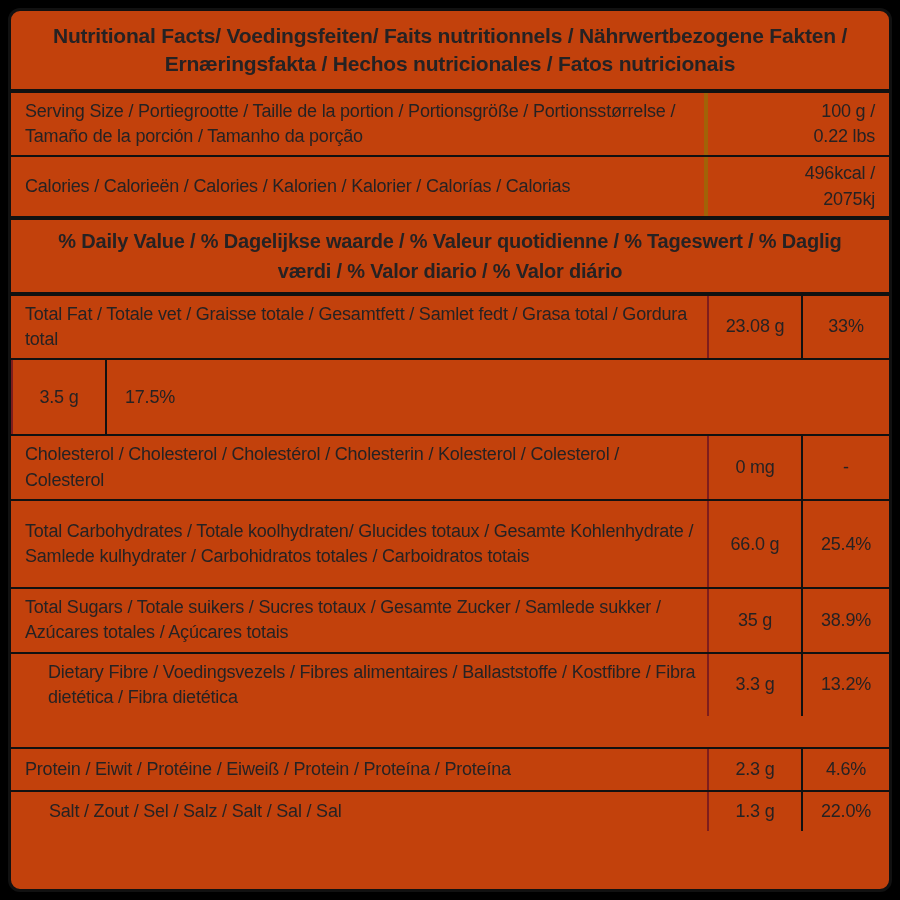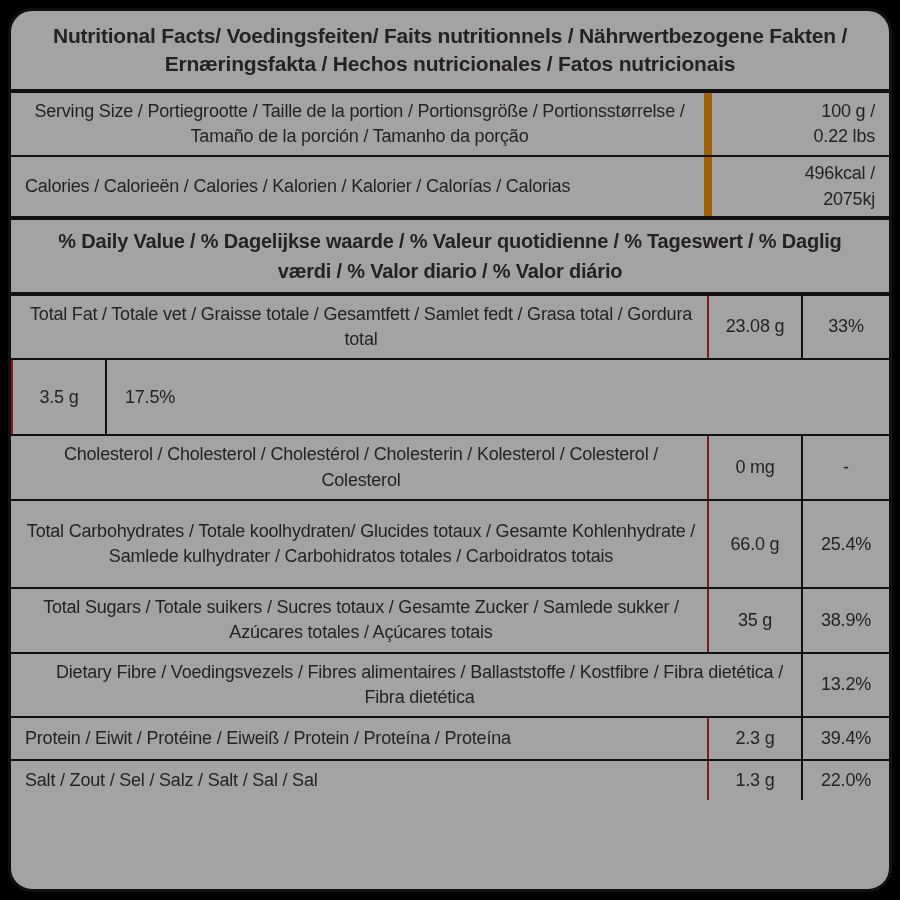--- a/index.html
+++ b/index.html
@@ -11,23 +11,23 @@
     overflow: hidden;
     font-family: "Liberation Sans", sans-serif;
   }
   .panel {
     box-sizing: border-box;
     position: absolute;
     left: 8px;
     top: 8px;
     width: 884px;
     height: 884px;
-    background: #a3a3a3;
+    background: #c2410c;
     border: 3px solid #111111;
-    border-radius: 24px;
+    border-radius: 12px;
     overflow: hidden;
     display: flex;
     flex-direction: column;
     color: #262223;
     letter-spacing: -0.2px;
   }
   .sec {
     box-sizing: border-box;
     display: flex;
     align-items: center;
@@ -63,25 +63,25 @@
     box-sizing: border-box;
     display: flex;
     align-items: center;
     font-size: 18px;
     line-height: 1.4;
   }
   .cell.label {
     flex: 1 1 auto;
     padding: 6px 10px 6px 14px;
     justify-content: flex-start;
-    text-align: center;
+    text-align: left;
   }
   .cell.value {
     flex: 0 0 185px;
-    border-left: 8px solid #a16207;
+    border-left: 4px solid #a16207;
     justify-content: flex-end;
     text-align: right;
     padding: 4px 14px 4px 6px;
     white-space: pre-line;
   }
   .cell.amount {
     flex: 0 0 94px;
     border-left: 2px solid #7f1d1d;
     justify-content: center;
     text-align: center;
@@ -98,22 +98,22 @@
   .bt-thick { border-top: 4px solid #111111; }
   
   .r-serving   { min-height: 64px; }
   .r-calories  { min-height: 53px; }
   .r-fat       { min-height: 60px; }
   .r-satfat    { min-height: 76px; }
   .r-chol      { min-height: 65px; }
   .r-carb      { min-height: 88px; }
   .r-sugar     { min-height: 61px; }
   .r-fibre     { min-height: 63px; padding-left: 23px; }
-  .r-protein   { min-height: 43px; }
-  .r-salt      { min-height: 41px; }
+  .r-protein   { min-height: 43px; margin-top: 31px; }
+  .r-salt      { min-height: 41px; padding-left: 24px; }
 </style>
 </head>
 <body>
 
 <div class="panel">
 
   <div class="sec title">Nutritional Facts/ Voedingsfeiten/ Faits nutritionnels / Nährwertbezogene Fakten / Ernæringsfakta / Hechos nutricionales / Fatos nutricionais</div>
 
   <div class="row r-serving bt-thick">
     <div class="cell label">Serving Size / Portiegrootte / Taille de la portion / Portionsgröße / Portionsstørrelse / Tamaño de la porción / Tamanho da porção</div>
@@ -153,27 +153,28 @@
   </div>
 
   <div class="row r-sugar bt-thin">
     <div class="cell label">Total Sugars / Totale suikers / Sucres totaux / Gesamte Zucker / Samlede sukker / Azúcares totales / Açúcares totais</div>
     <div class="cell amount">35 g</div>
     <div class="cell percent">38.9%</div>
   </div>
 
   <div class="row r-fibre bt-thin">
     <div class="cell label">Dietary Fibre / Voedingsvezels / Fibres alimentaires / Ballaststoffe / Kostfibre / Fibra dietética / Fibra dietética</div>
+    <div class="cell amount">3.3 g</div>
     <div class="cell percent">13.2%</div>
   </div>
 
   <div class="row r-protein bt-thin">
     <div class="cell label">Protein / Eiwit / Protéine / Eiweiß / Protein / Proteína / Proteína</div>
     <div class="cell amount">2.3 g</div>
-    <div class="cell percent">39.4%</div>
+    <div class="cell percent">4.6%</div>
   </div>
 
   <div class="row r-salt bt-thin">
     <div class="cell label">Salt / Zout / Sel / Salz / Salt / Sal / Sal</div>
     <div class="cell amount">1.3 g</div>
     <div class="cell percent">22.0%</div>
   </div>
 
 
 </div>

